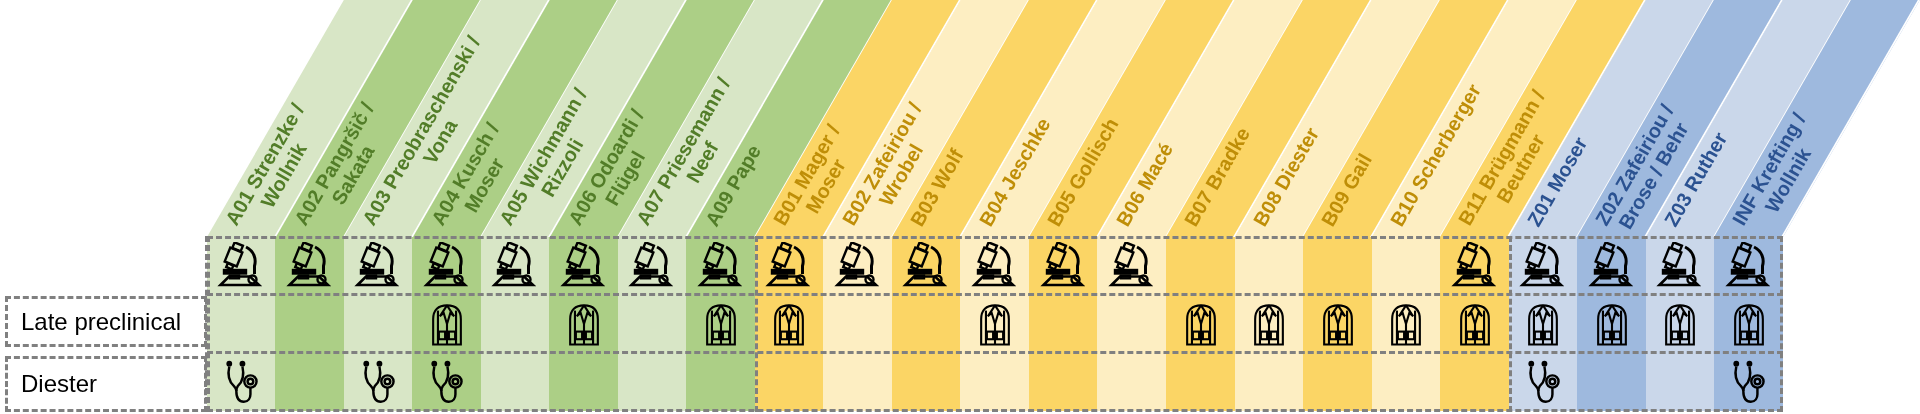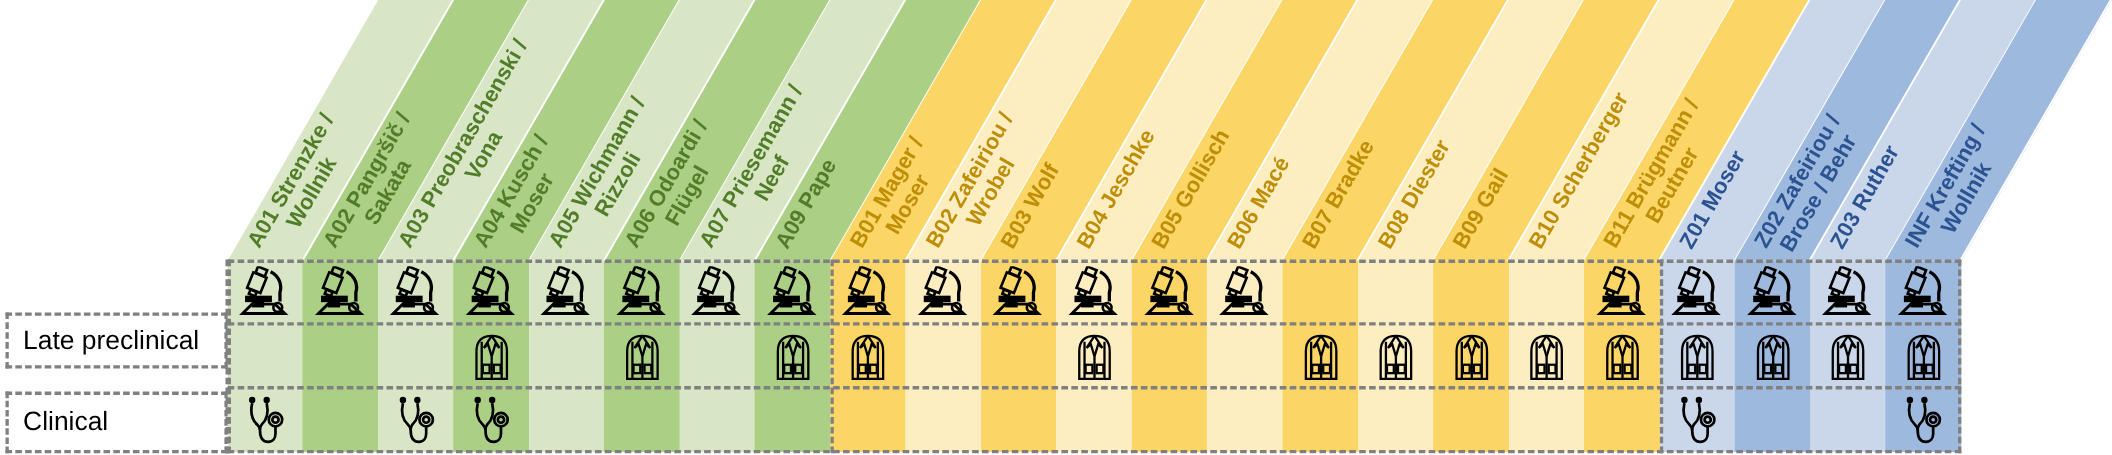--- a/index.html
+++ b/index.html
@@ -210,25 +210,25 @@
       <div class="gcol" style="left: 1234.53px; width: 69.1217px; background: rgb(253, 238, 194);"></div>
       <div class="gcol" style="left: 1303.05px; width: 69.1217px; background: rgb(251, 213, 101);"></div>
       <div class="gcol" style="left: 1371.57px; width: 69.1217px; background: rgb(253, 238, 194);"></div>
       <div class="gcol" style="left: 1440.09px; width: 69.1217px; background: rgb(251, 213, 101);"></div>
       <div class="gcol" style="left: 1508.61px; width: 69.1217px; background: rgb(202, 215, 234);"></div>
       <div class="gcol" style="left: 1577.13px; width: 69.1217px; background: rgb(158, 185, 222);"></div>
       <div class="gcol" style="left: 1645.66px; width: 69.1217px; background: rgb(202, 215, 234);"></div>
       <div class="gcol" style="left: 1714.18px; width: 69.1217px; background: rgb(158, 185, 222);"></div>
     </div>
 
-  <div class="row-label-box" style="top:284px;height:51px;">
+  <div class="row-label-box" style="top:296px;height:51px;">
     <span>Late preclinical</span>
   </div>
   <div class="row-label-box" style="top:356px;height:56px;">
-    <span>Clinical</span>
+    <span>Diester</span>
   </div>
 
   <div class="grid-frame"></div>
   <div class="hsep" style="top:293px;"></div>
   <div class="hsep" style="top:351px;"></div>
   <div class="vsep" style="left:205px;"></div>
   <div class="vsep" id="sepAB" style="left: 755.174px;"></div>
   <div class="vsep" id="sepBZ" style="left: 1508.91px;"></div>
 
   <div id="icons">

